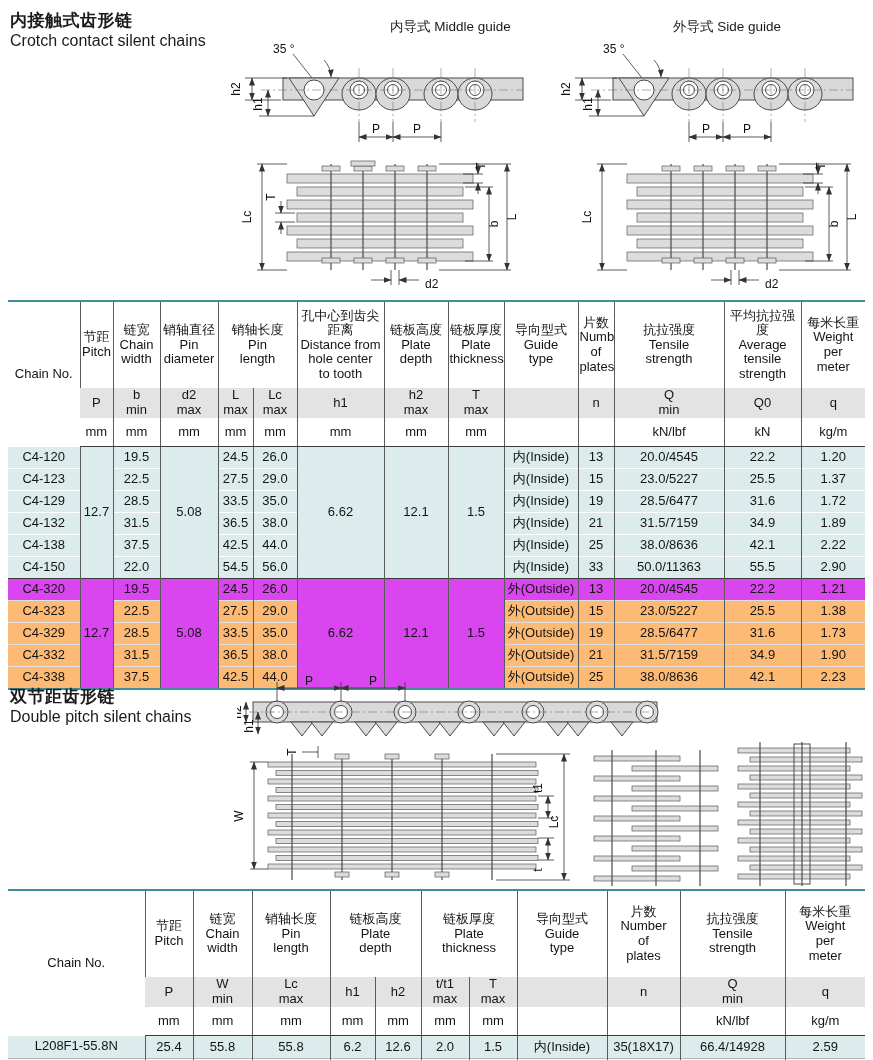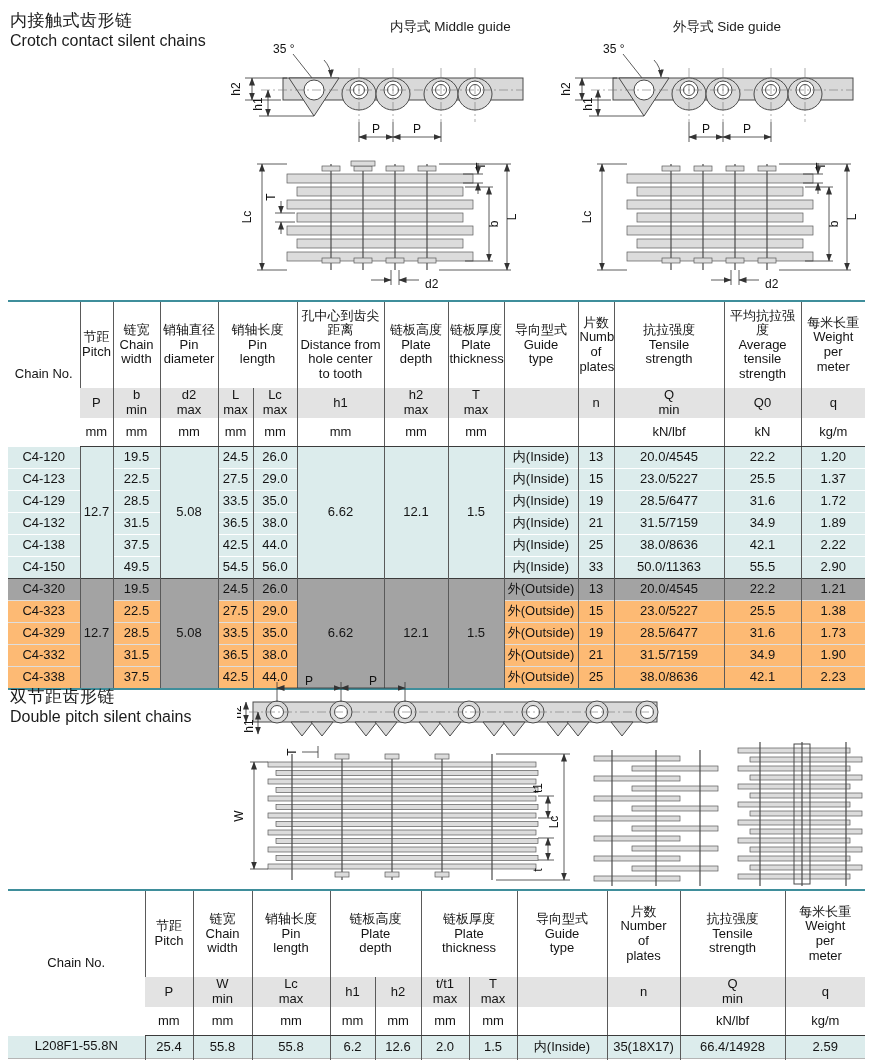--- a/index.html
+++ b/index.html
@@ -1,36 +1,36 @@
 <!DOCTYPE html>
 <html><head>
 <meta charset="utf-8">
 <style>
   html,body {margin:0; padding:0; background:#fff;}
   body {font-family:"Liberation Sans", sans-serif;}
   .page {position:relative; width:873px; height:1060px; background:#fff; overflow:hidden;}
   .abs {position:absolute;}
-  .title-zh {font-size:17px; font-weight:400; color:#1b1b1b; letter-spacing:.5px; line-height:1.25;}
+  .title-zh {font-size:17px; font-weight:700; color:#1b1b1b; letter-spacing:.5px; line-height:1.25;}
   .title-en {font-size:16px; color:#1b1b1b; line-height:1.25;}
   .guide-label {font-size:13.5px; color:#1b1b1b;}
 
   table.spec {border-collapse:collapse; table-layout:fixed; width:857px;
               border-top:2px solid #3f8e9b; border-bottom:2px solid #3f8e9b;}
   .spec td {border-left:1px solid #5a5a5a; font-size:13px; text-align:center;
             vertical-align:middle; padding:0 1px; color:#141414; line-height:1.12; overflow:hidden;}
   .spec td:first-child {border-left:none;}
   .spec tr.hname td {height:86px; background:#fff;}
   .spec tr.hsym  td {height:30px; background:#e3e3e3;}
   .spec tr.hunit td {height:28px; border-bottom:1px solid #3b3b3b; background:#fff;}
   .spec tr.body  td {height:21px;}
   .spec tr.body2 td {height:22px;margin-top:36px;}
   .spec tr.ga td {background:#dcecec; border-top:1px solid #ffffff;}
   .spec tr.first td {border-top:none;}
   .spec tr.gb td {background:#fdba74; border-top:1px solid #dedede;}
-  .spec tr.gbfirst td {background:#a3a3a3; border-top:1px solid #3b3b3b;}
+  .spec tr.gbfirst td {background:#d946ef; border-top:1px solid #3b3b3b;}
   .spec tr.r2 td {background:#fff; border-top:1px solid #b5b5b5;}
 
   .diag {position:absolute;}
   .part {fill:#d9d9d9; stroke:#4a4a4a; stroke-width:1;}
   .partt {fill:#dcdcdc; stroke:#5a5a5a; stroke-width:.7;}
   .hole {fill:#fff; stroke:#4a4a4a; stroke-width:1;}
   .ring {fill:none; stroke:#4a4a4a; stroke-width:1;}
   .dim {stroke:#333; stroke-width:.8; fill:none;}
   .pin {stroke:#4a4a4a; stroke-width:1.2; fill:none;}
   .cl  {stroke:#777; stroke-width:.6; stroke-dasharray:9 3 2 3; fill:none;}
@@ -614,21 +614,21 @@
           </td>
           <td>
             <div>2.22</div>
           </td>
         </tr>
         <tr class="body ga">
           <td>
             <div>C4-150</div>
           </td>
           <td>
-            <div>49.5</div>
+            <div>22.0</div>
           </td>
           <td>
             <div>54.5</div>
           </td>
           <td>
             <div>56.0</div>
           </td>
           <td>
             <div>内(Inside)</div>
           </td>

